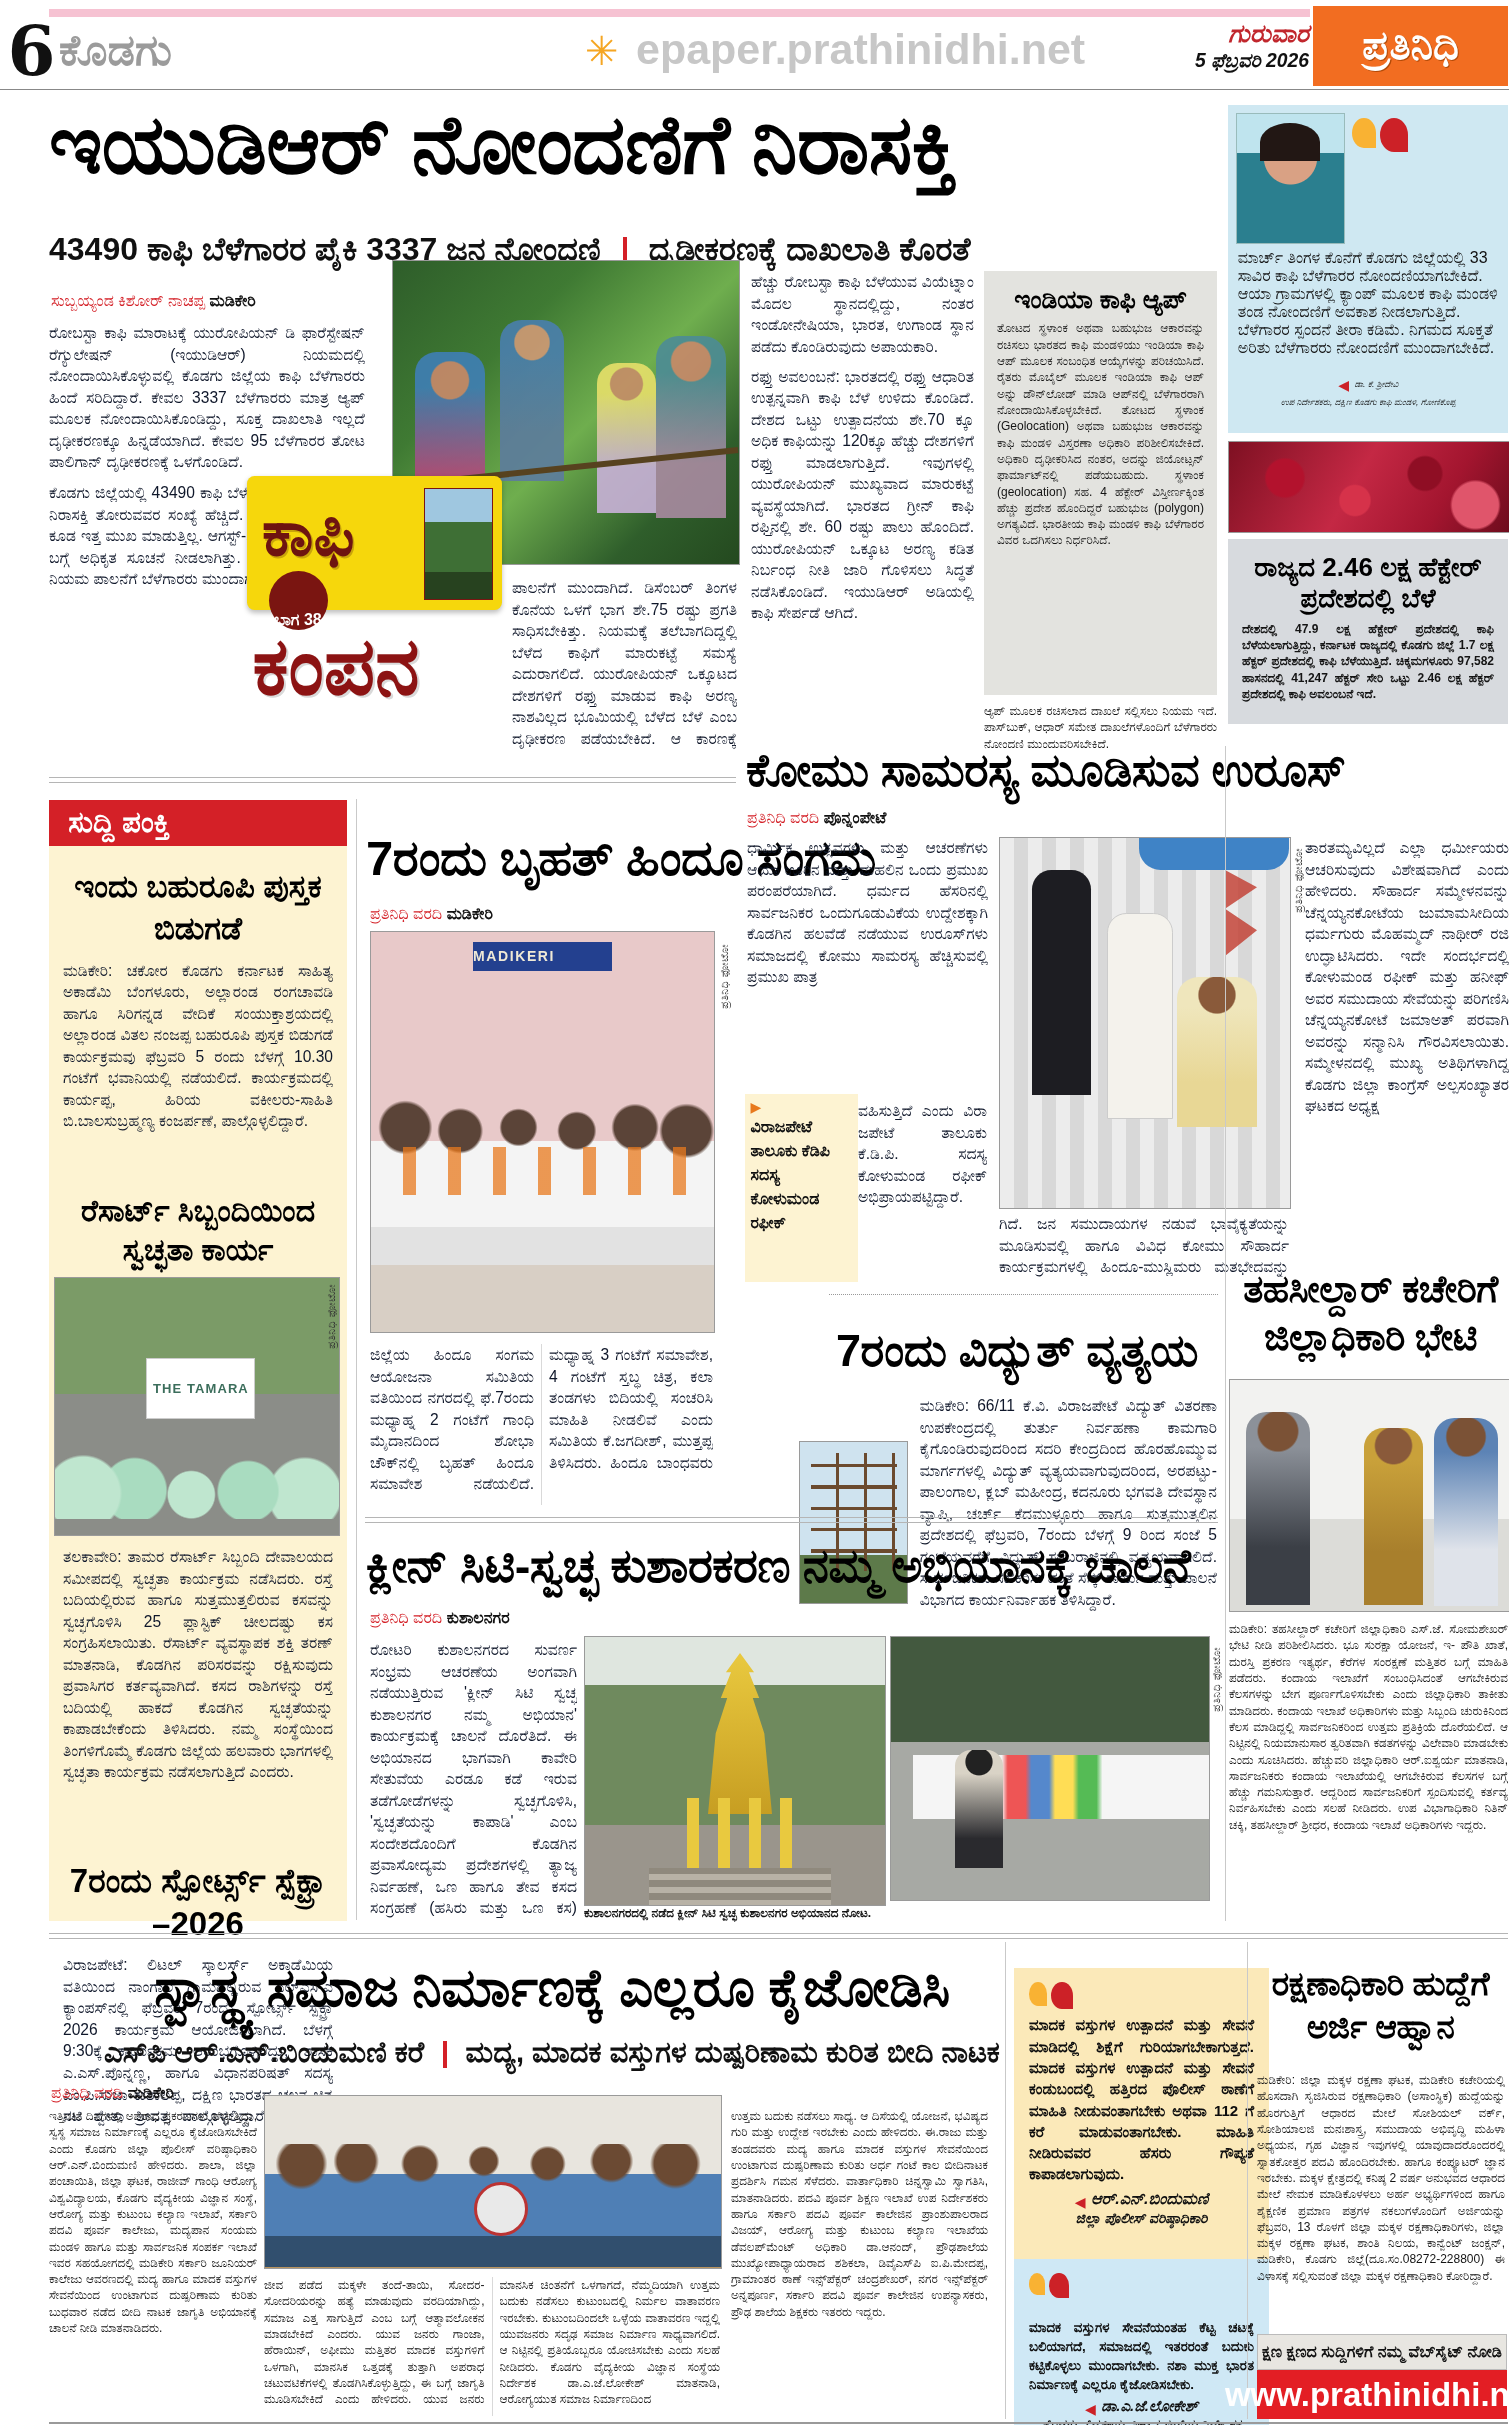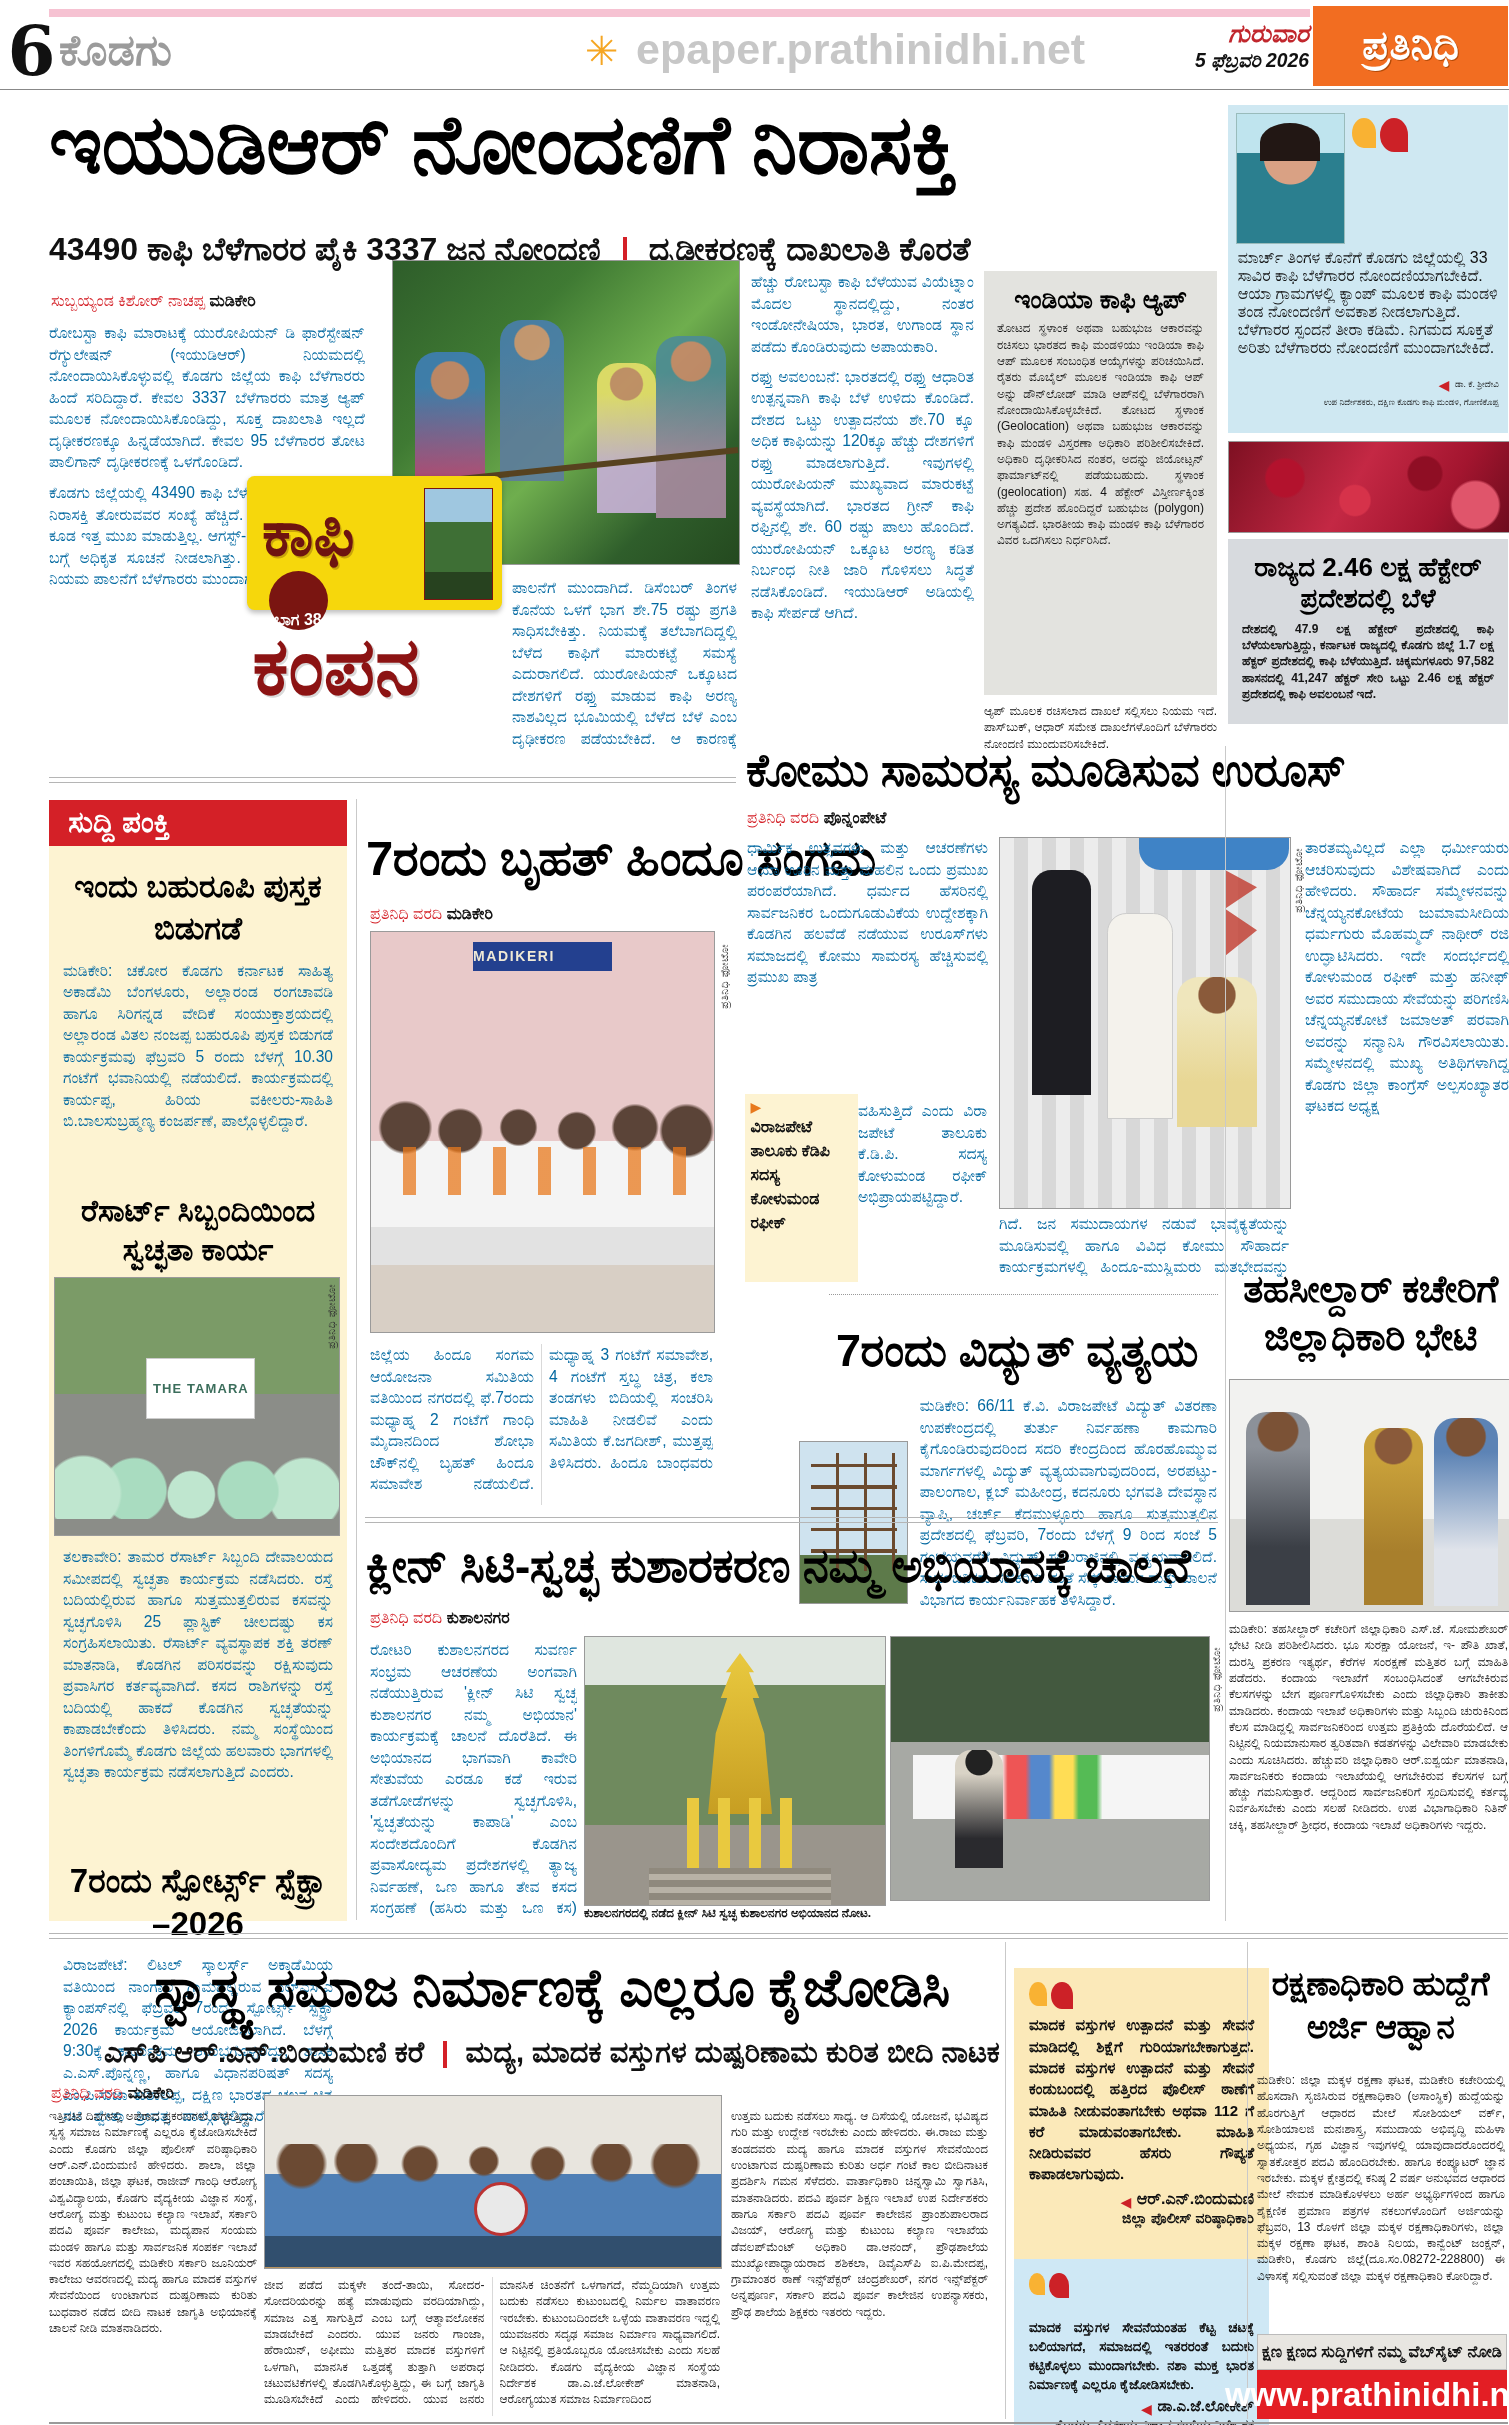--- a/index.html
+++ b/index.html
@@ -1,36 +1,36 @@
 <!DOCTYPE html>
 <html style="font-size:8.6px"><head>
 <meta charset="utf-8">
 <style>
   html,body{margin:0;padding:0;background:#ffffff;}
   body{font-family:"Liberation Sans","DejaVu Sans",sans-serif;color:#111;}
   #paper{position:relative;width:1510px;height:2426px;background:#fff;overflow:hidden;}
   .abs{position:absolute;}
   .jt{text-align:justify;}
-  .body-txt{font-size:15.6px;line-height:1.38;color:#0369a1;}
+  .body-txt{font-size:15.6px;line-height:1.38;color:#0f172a;}
   .body-sm{font-size:12px;line-height:1.36;color:#141414;}
   .lead-in{font-weight:bold;}
   .hl{font-weight:900;color:#000;letter-spacing:-0.5px;}
   .byline .who{color:#d42027;font-weight:normal;}
   .byline .where{color:#111;font-weight:bold;}
   .byline{font-size:16px;}
   .vline{position:absolute;width:1.1px;background:#c9c9c9;}
   .hline{position:absolute;height:1.1px;background:#c9c9c9;}
   .hline.double{height:3.8px;border-top:1.1px solid #b5b5b5;border-bottom:1.1px solid #b5b5b5;background:transparent;}
   .photo{position:absolute;overflow:hidden;border:0.5px solid #9a9a9a;}
   .vcredit{position:absolute;writing-mode:vertical-rl;transform:rotate(180deg);font-size:10.7px;color:#333;letter-spacing:0.5px;}
   .qbox{position:absolute;padding:14px 15px;}
   .qbox .qtxt{font-size:16.6px;line-height:1.42;font-weight:bold;color:#0d0d0d;text-align:justify;}
   .qbox .qname{font-weight:900;font-size:17.7px;}
   .qbox .qrole{font-weight:bold;font-size:15px;}
-  .qattr{text-align:right;margin-top:5.4px;}
+  .qattr{text-align:center;margin-top:5.4px;font-style:italic;}
   .tear{display:inline-block;width:23.6px;height:30px;border-radius:50% 50% 0 50%;transform:rotate(0deg);margin-right:4.3px;vertical-align:top;}
   .tear.o{background:#f9b233;}
   .tear.r{background:#cc2127;width:28px;height:34px;}
   .arrow-left{color:#cc2127;font-size:14px;vertical-align:middle;margin-right:3.2px;}
   .arrow-right{color:#e8791d;font-size:14px;vertical-align:middle;margin-right:3.2px;}
   .cols2{column-count:2;column-gap:15px;column-rule:0.5px solid #d9d9d9;}
   .section-title{font-weight:900;text-align:center;color:#000;}
 </style>
 </head>
 <body>

